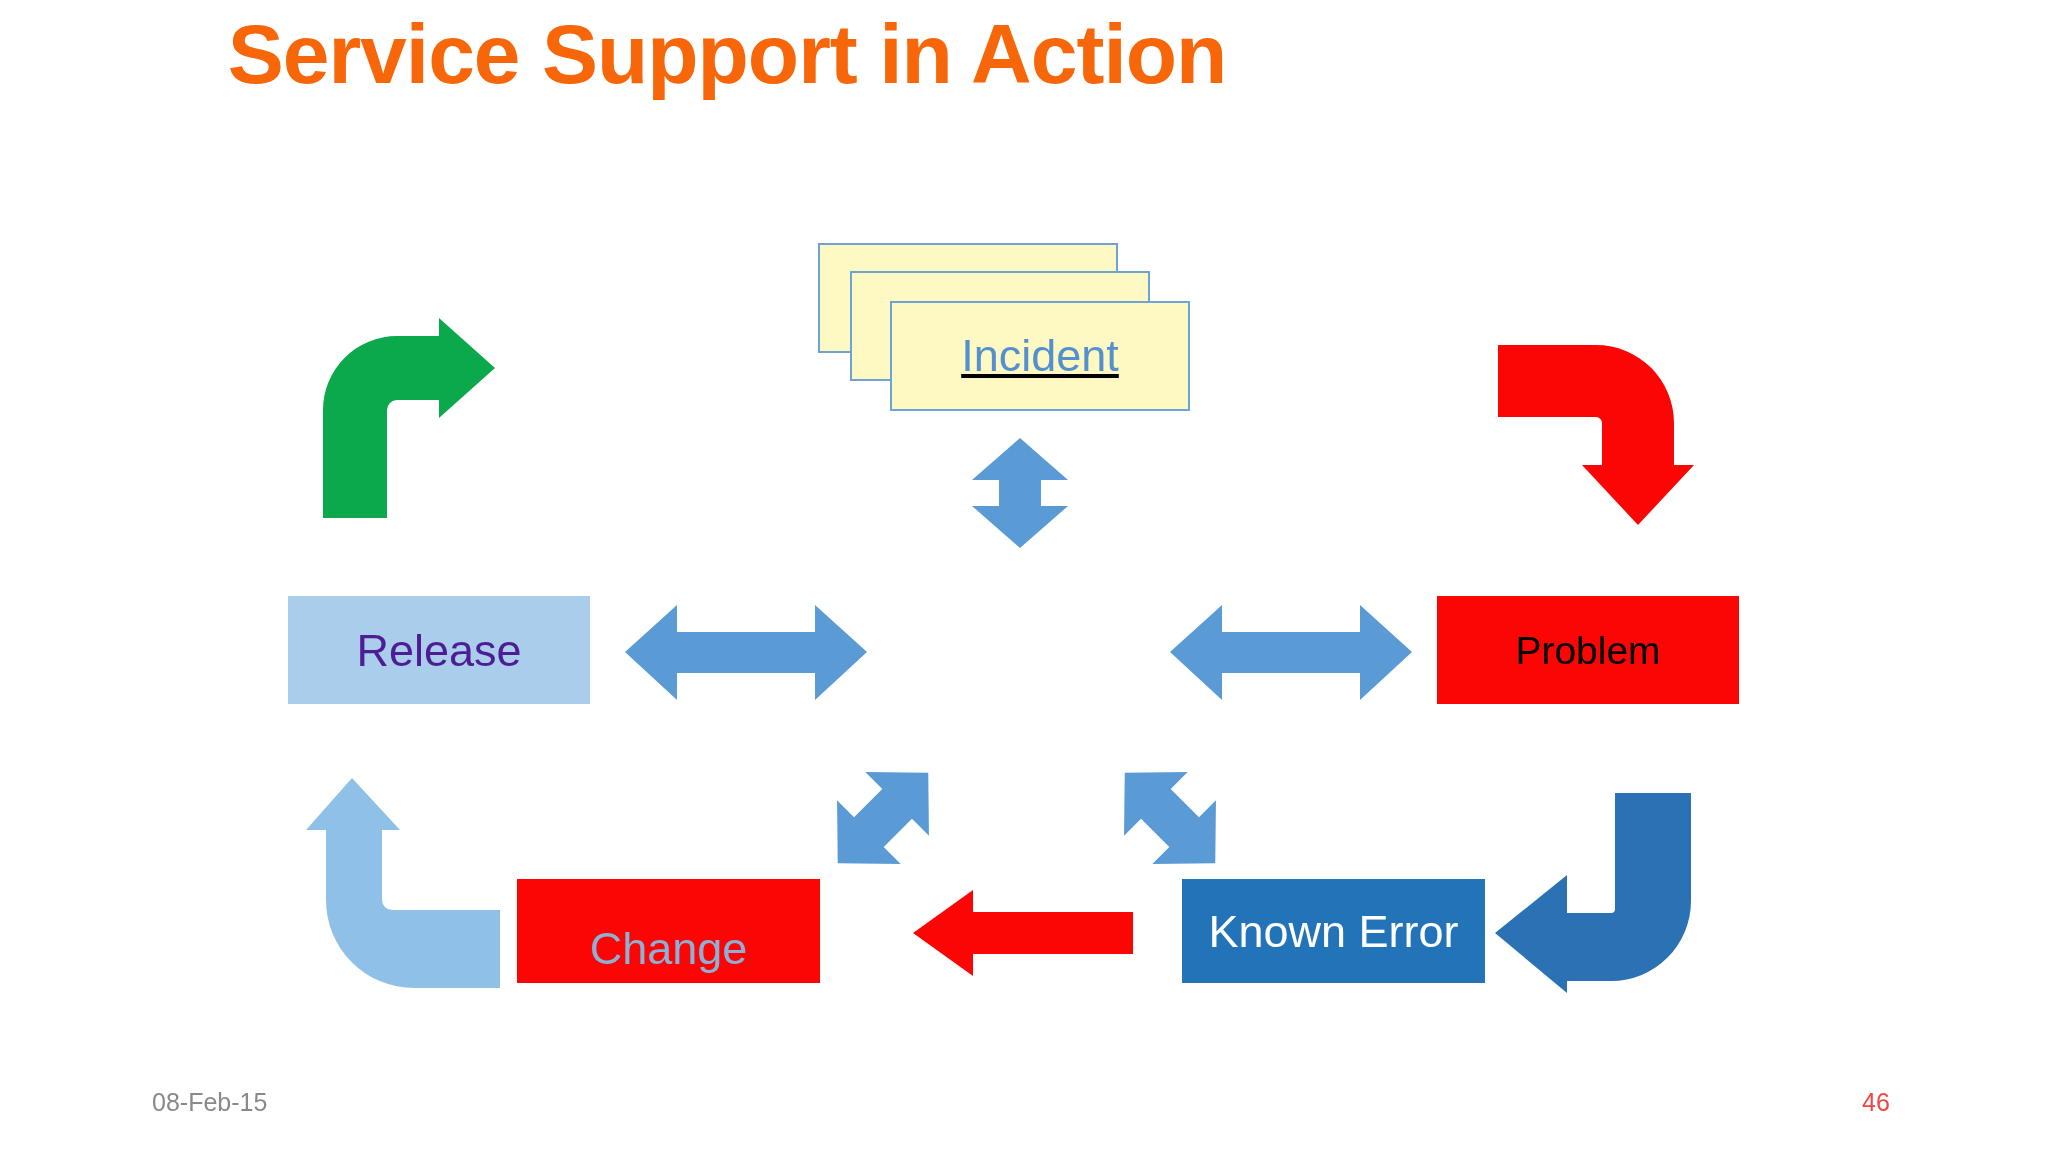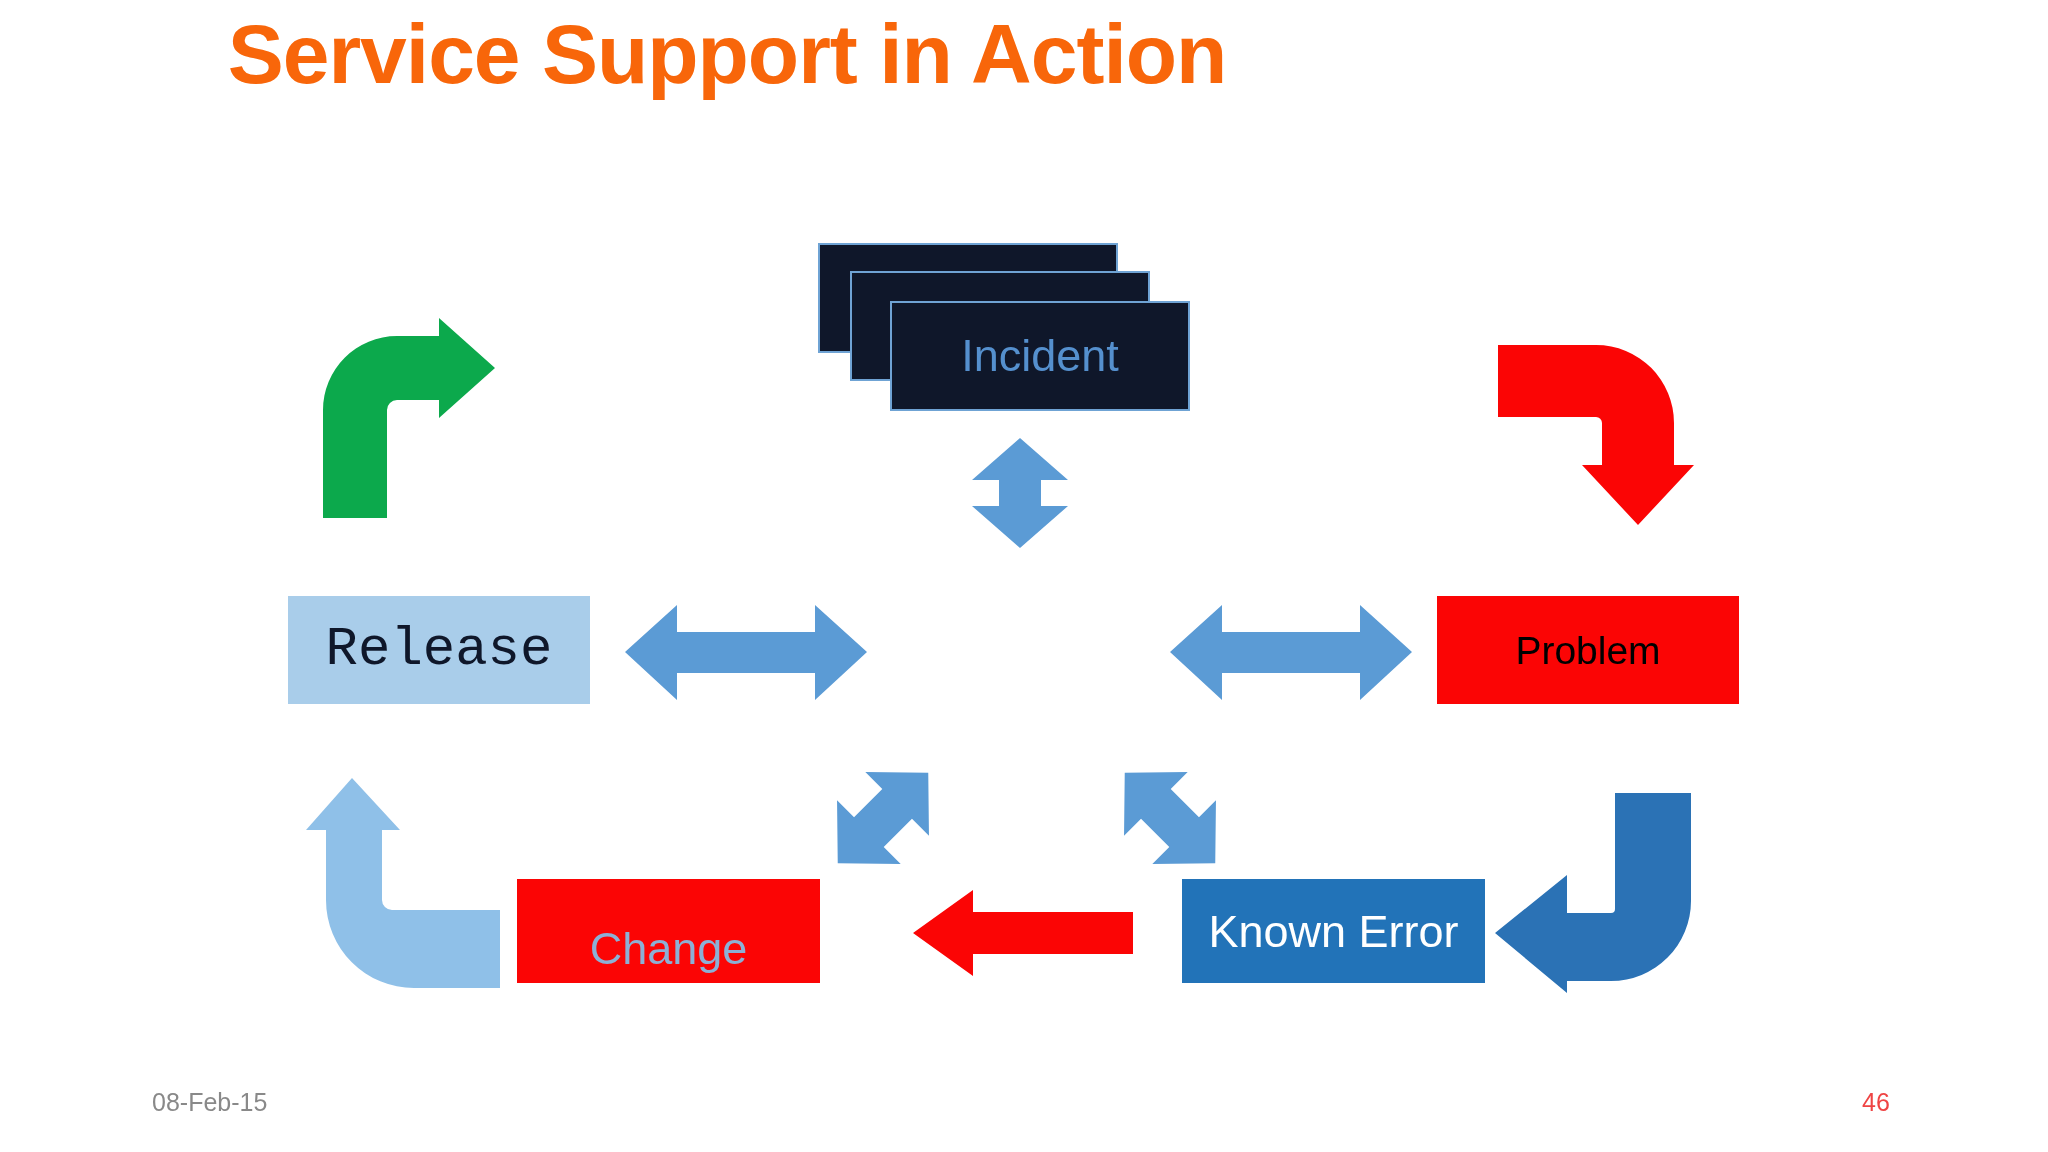--- a/index.html
+++ b/index.html
@@ -52,40 +52,41 @@
   
   #incident-stack {
     position: absolute;
     left: 818px;
     top: 243px;
     width: 310px;
     height: 185px;
   }
   .stack-card {
     position: absolute;
-    background: #0f172a;
+    background: #fef9c3;
     border: 2px solid #6FA3D4;
     box-sizing: border-box;
+    text-decoration: underline;
   }
   #incident-card-back  { left: 0px;  top: 0px;  width: 300px; height: 110px; }
   #incident-card-mid   { left: 32px; top: 28px; width: 300px; height: 110px; }
   #incident-card-front { left: 72px; top: 58px; width: 300px; height: 110px;
                          display: flex; align-items: center; justify-content: center; }
   #incident-label {
     font-size: 45px;
     color: #5590CE;
     white-space: nowrap;
   }
 
   
   #release-box {
     left: 288px; top: 596px; width: 302px; height: 108px;
     background: #A9CDEA;
   }
-  #release-label { font-size: 54px; color: #0f172a; font-family: Liberation Mono, monospace; }
+  #release-label { font-size: 45px; color: #4c1d95; }
 
   
   #problem-box {
     left: 1437px; top: 596px; width: 302px; height: 108px;
     background: #FB0505;
   }
   #problem-label { font-size: 39px; color: #000000; }
 
   
   #change-box {

